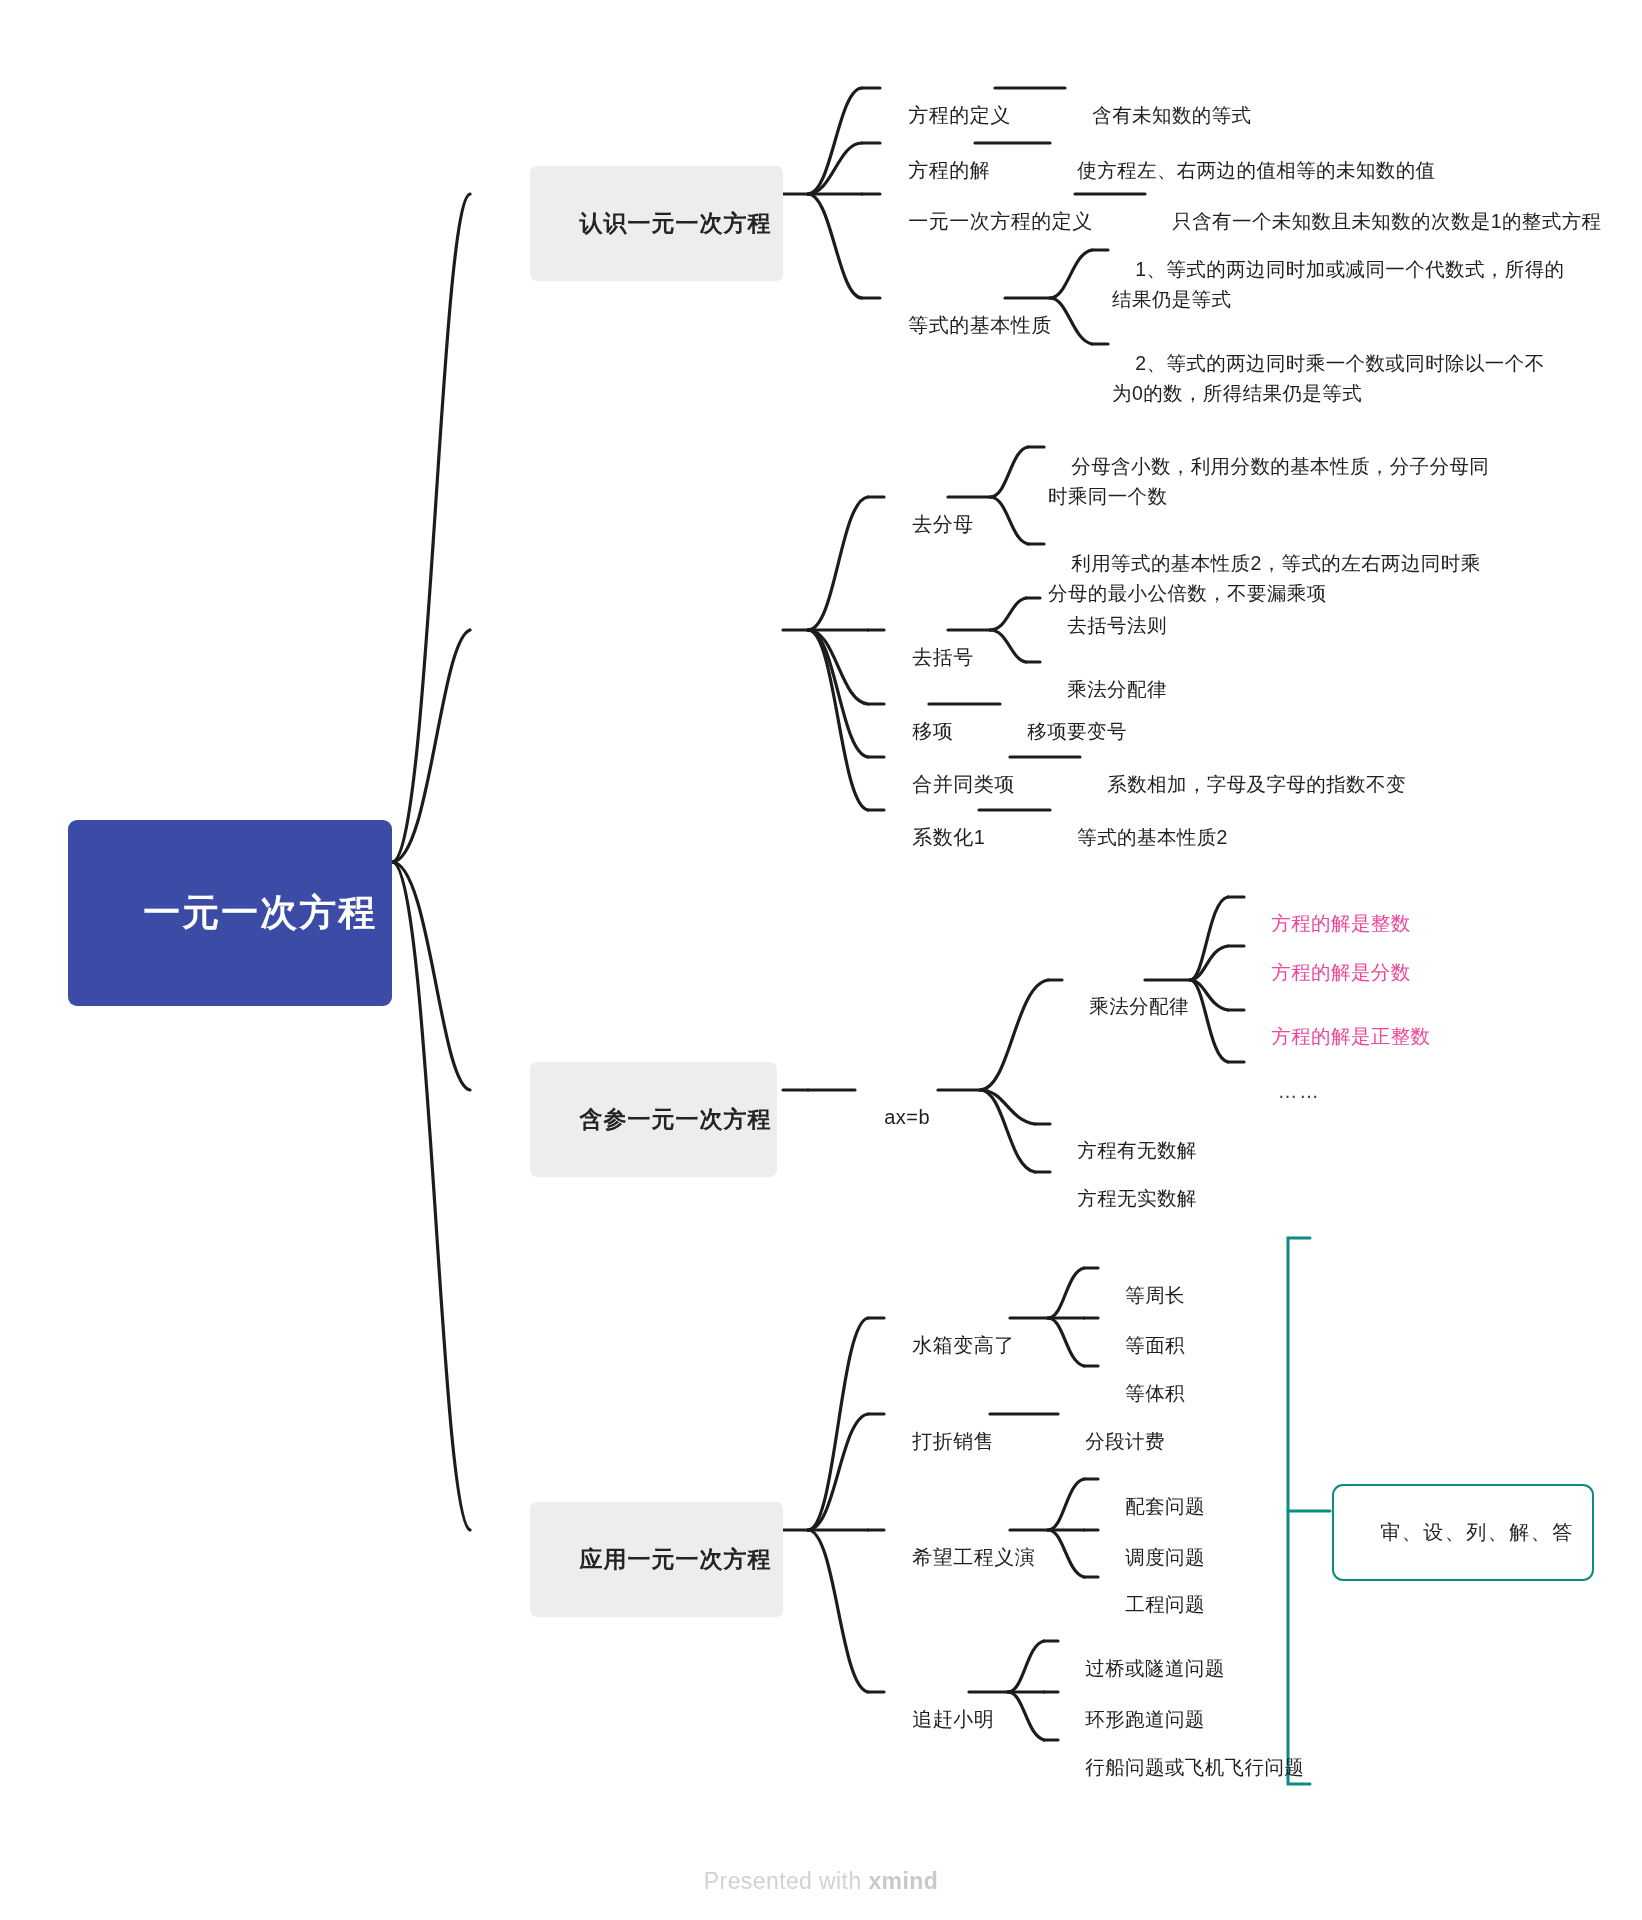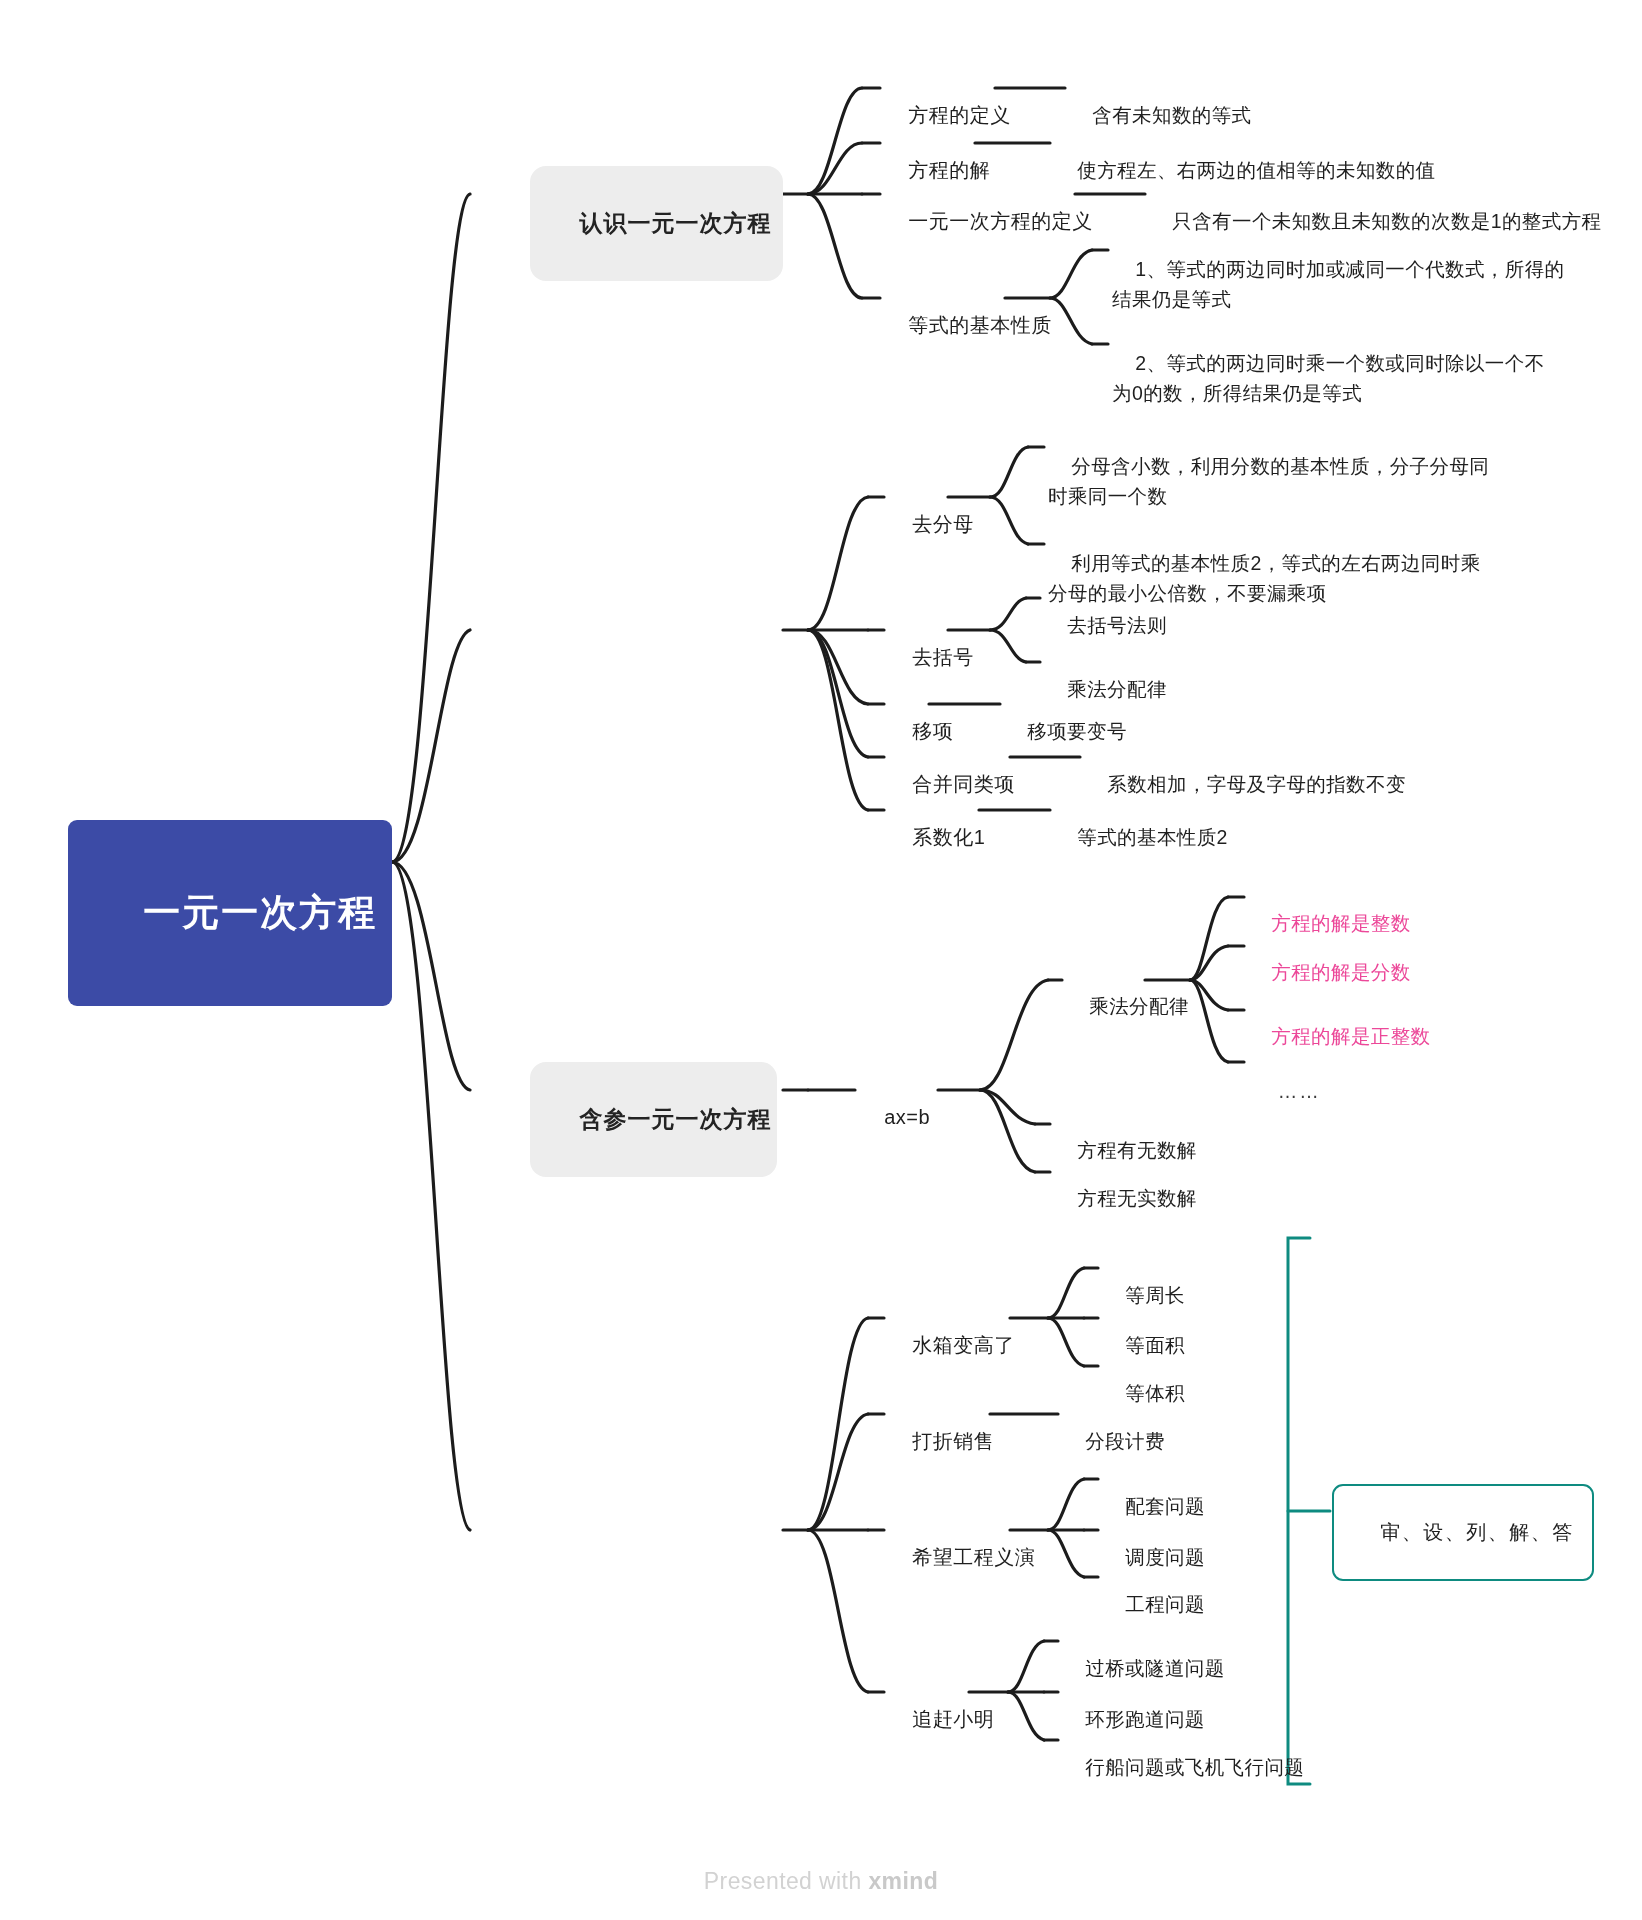--- a/index.html
+++ b/index.html
@@ -40,21 +40,21 @@
     text-align: center;
   }
 
   
   .main-branch {
     background: #ededed;
     color: #232323;
     font-size: 23px;
     font-weight: bold;
     letter-spacing: 1px;
-    border-radius: 16px;
+    border-radius: 7px;
     padding: 11px 20px;
     text-align: center;
   }
 
   
   .lvl2 {
     font-size: 20px;
     color: #1f1f1f;
     letter-spacing: 0.5px;
   }
@@ -244,20 +244,23 @@
 
   <div class="node main-branch" style="left:530px; top:166px; width:253px;">
     <span>认识一元一次方程</span>
   </div>
 
 
   <div class="node main-branch" style="left:530px; top:1062px; width:247px;">
     <span>含参一元一次方程</span>
   </div>
 
+  <div class="node main-branch" style="left:530px; top:1502px; width:253px;">
+    <span>应用一元一次方程</span>
+  </div>
 
   <div class="node lvl2" style="left:884px; top:75px;">
     <span>方程的定义</span>
   </div>
   <div class="node lvl3" style="left:1069px; top:76px;">
     <span>含有未知数的等式</span>
   </div>
 
   <div class="node lvl2" style="left:884px; top:130px;">
     <span>方程的解</span>

